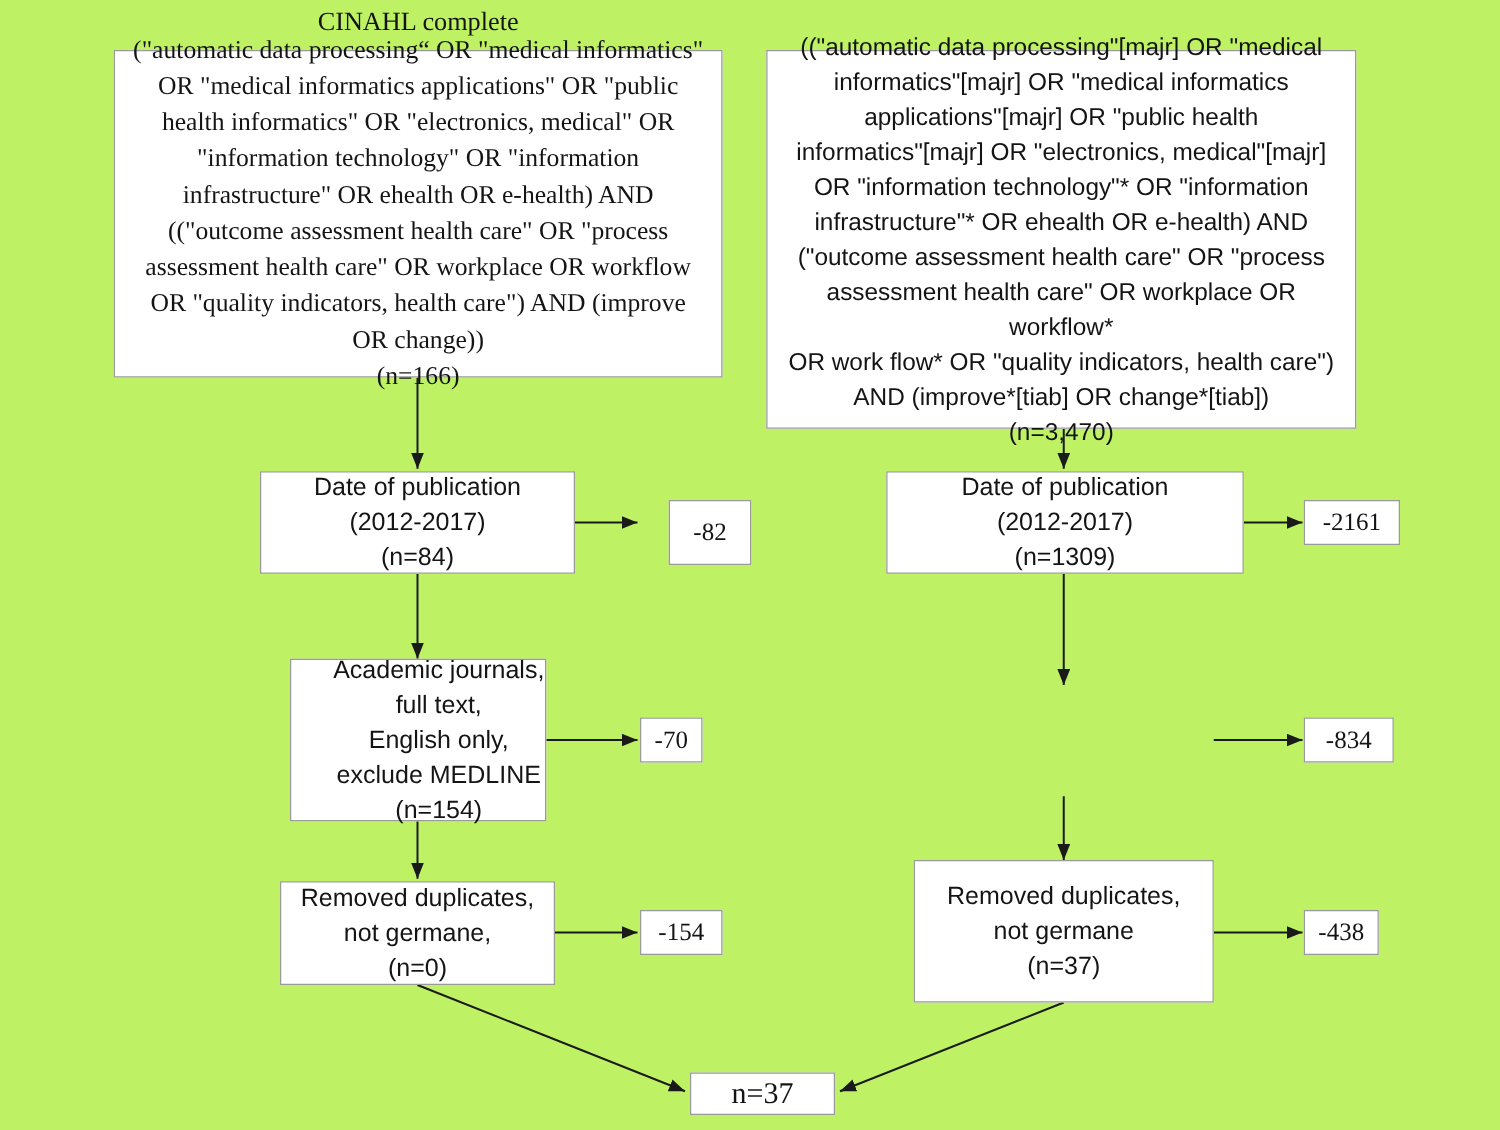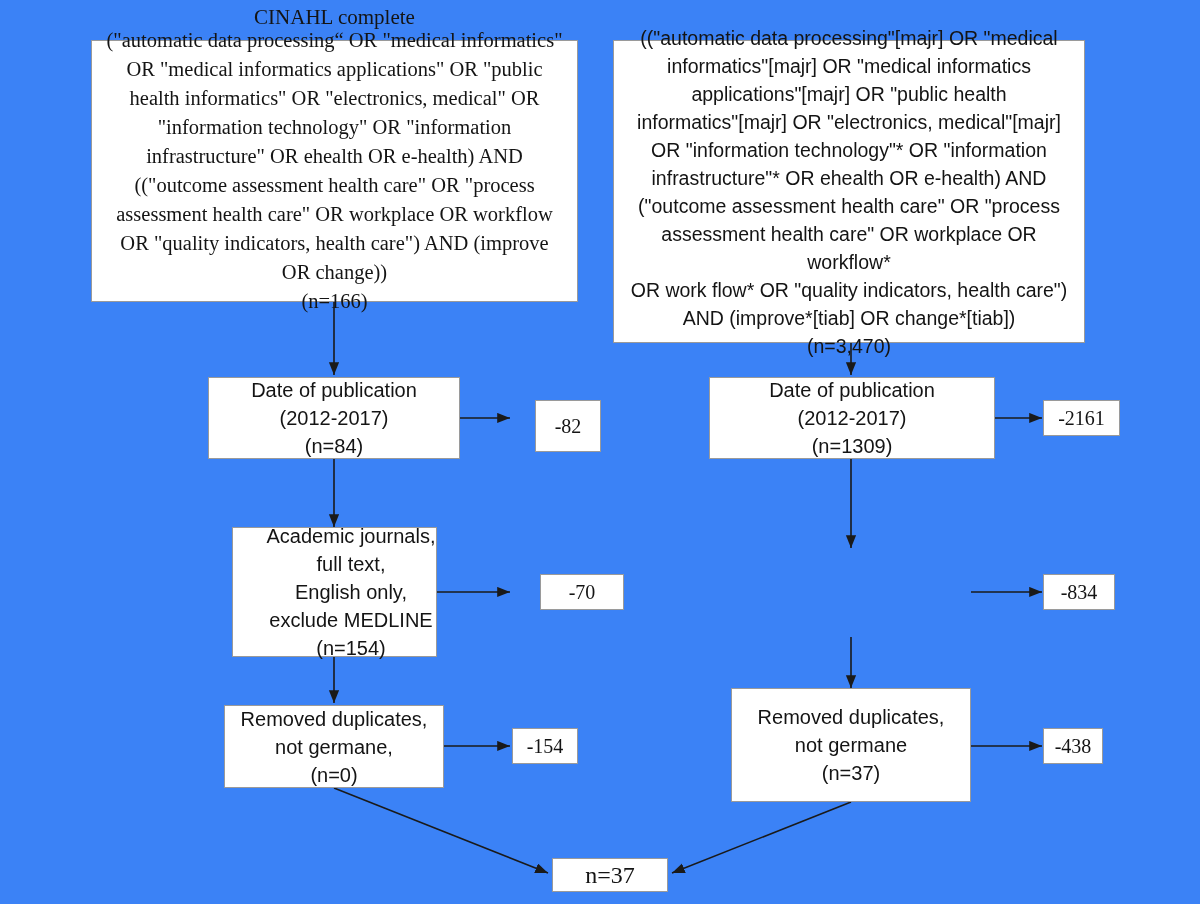--- a/index.html
+++ b/index.html
@@ -4,21 +4,21 @@
 <style>
   html, body {
     margin: 0;
     padding: 0;
     background: #ffffff;
   }
   #canvas {
     position: relative;
     width: 1200px;
     height: 904px;
-    background: #3b82f6;
+    background: #bef264;
     overflow: hidden;
     font-family: "Liberation Serif", "DejaVu Serif", serif;
     color: #1a1a1a;
   }
   #connectors {
     position: absolute;
     left: 0;
     top: 0;
     width: 1200px;
     height: 904px;
@@ -150,21 +150,21 @@
     <span class="node-text">-82</span>
   </div>
 
   <div class="node step-box" style="left:232px; top:527px; width:205px; height:130px;padding-left:33px;">
     <span class="node-text">Academic journals,
 full text,
 English only,
 exclude MEDLINE
 (n=154)</span>
   </div>
-  <div class="node side-box" style="left:540px; top:574px; width:84px; height:36px;">
+  <div class="node side-box" style="left:512px; top:574px; width:50px; height:36px;">
     <span class="node-text">-70</span>
   </div>
 
   <div class="node step-box" style="left:224px; top:705px; width:220px; height:83px;">
     <span class="node-text">Removed duplicates,
 not germane,
 (n=0)</span>
   </div>
   <div class="node side-box" style="left:512px; top:728px; width:66px; height:36px;">
     <span class="node-text">-154</span>

